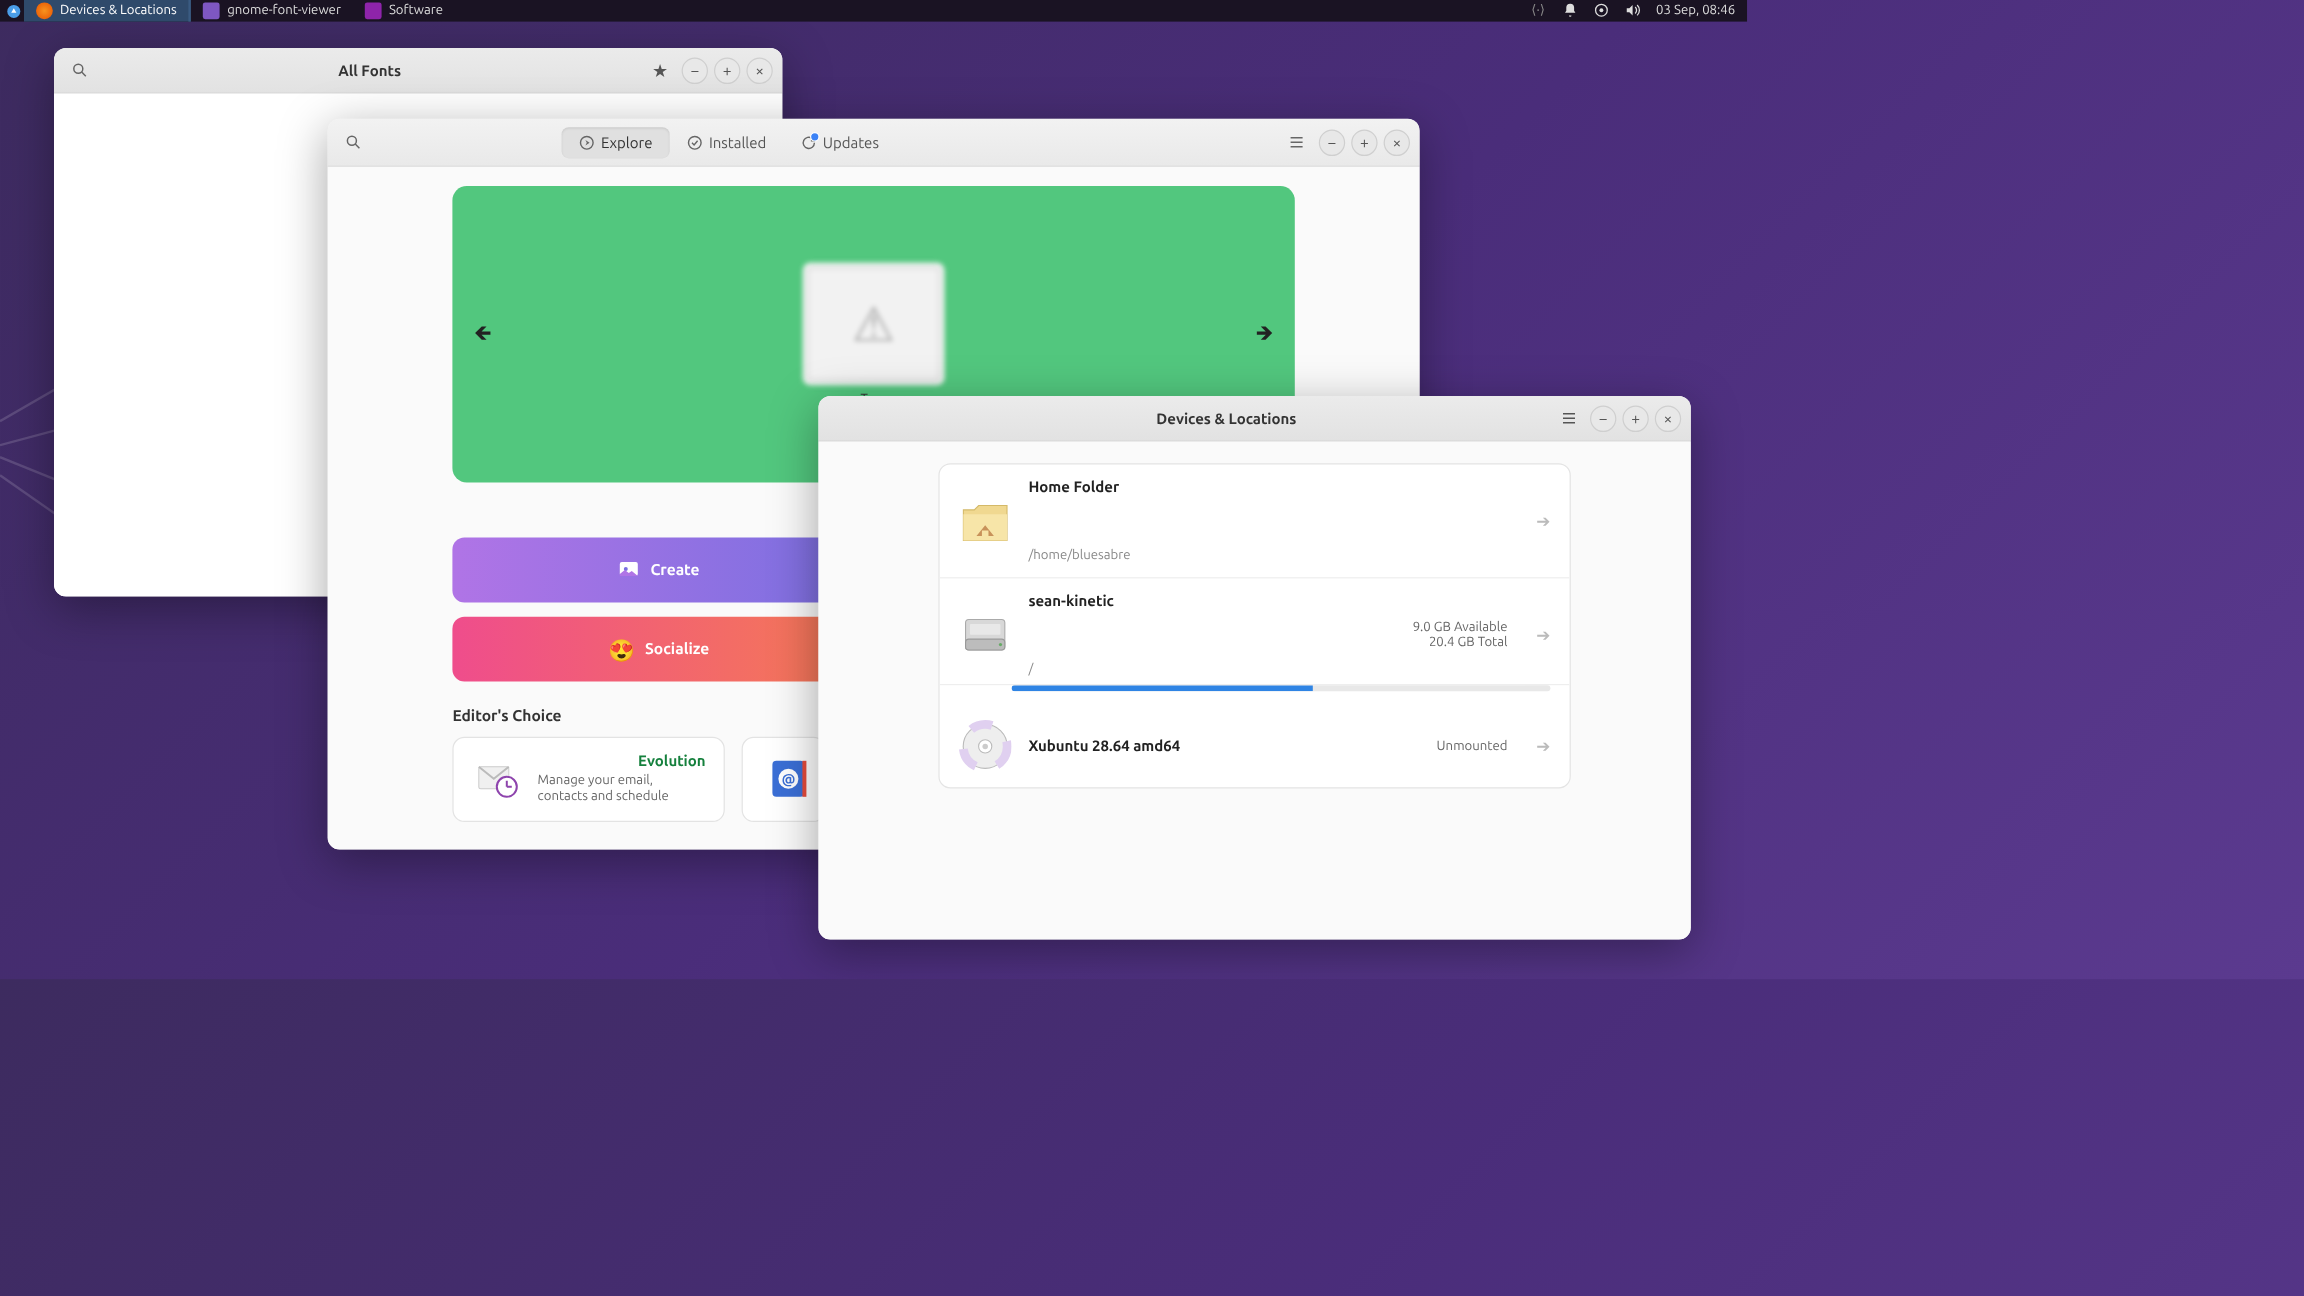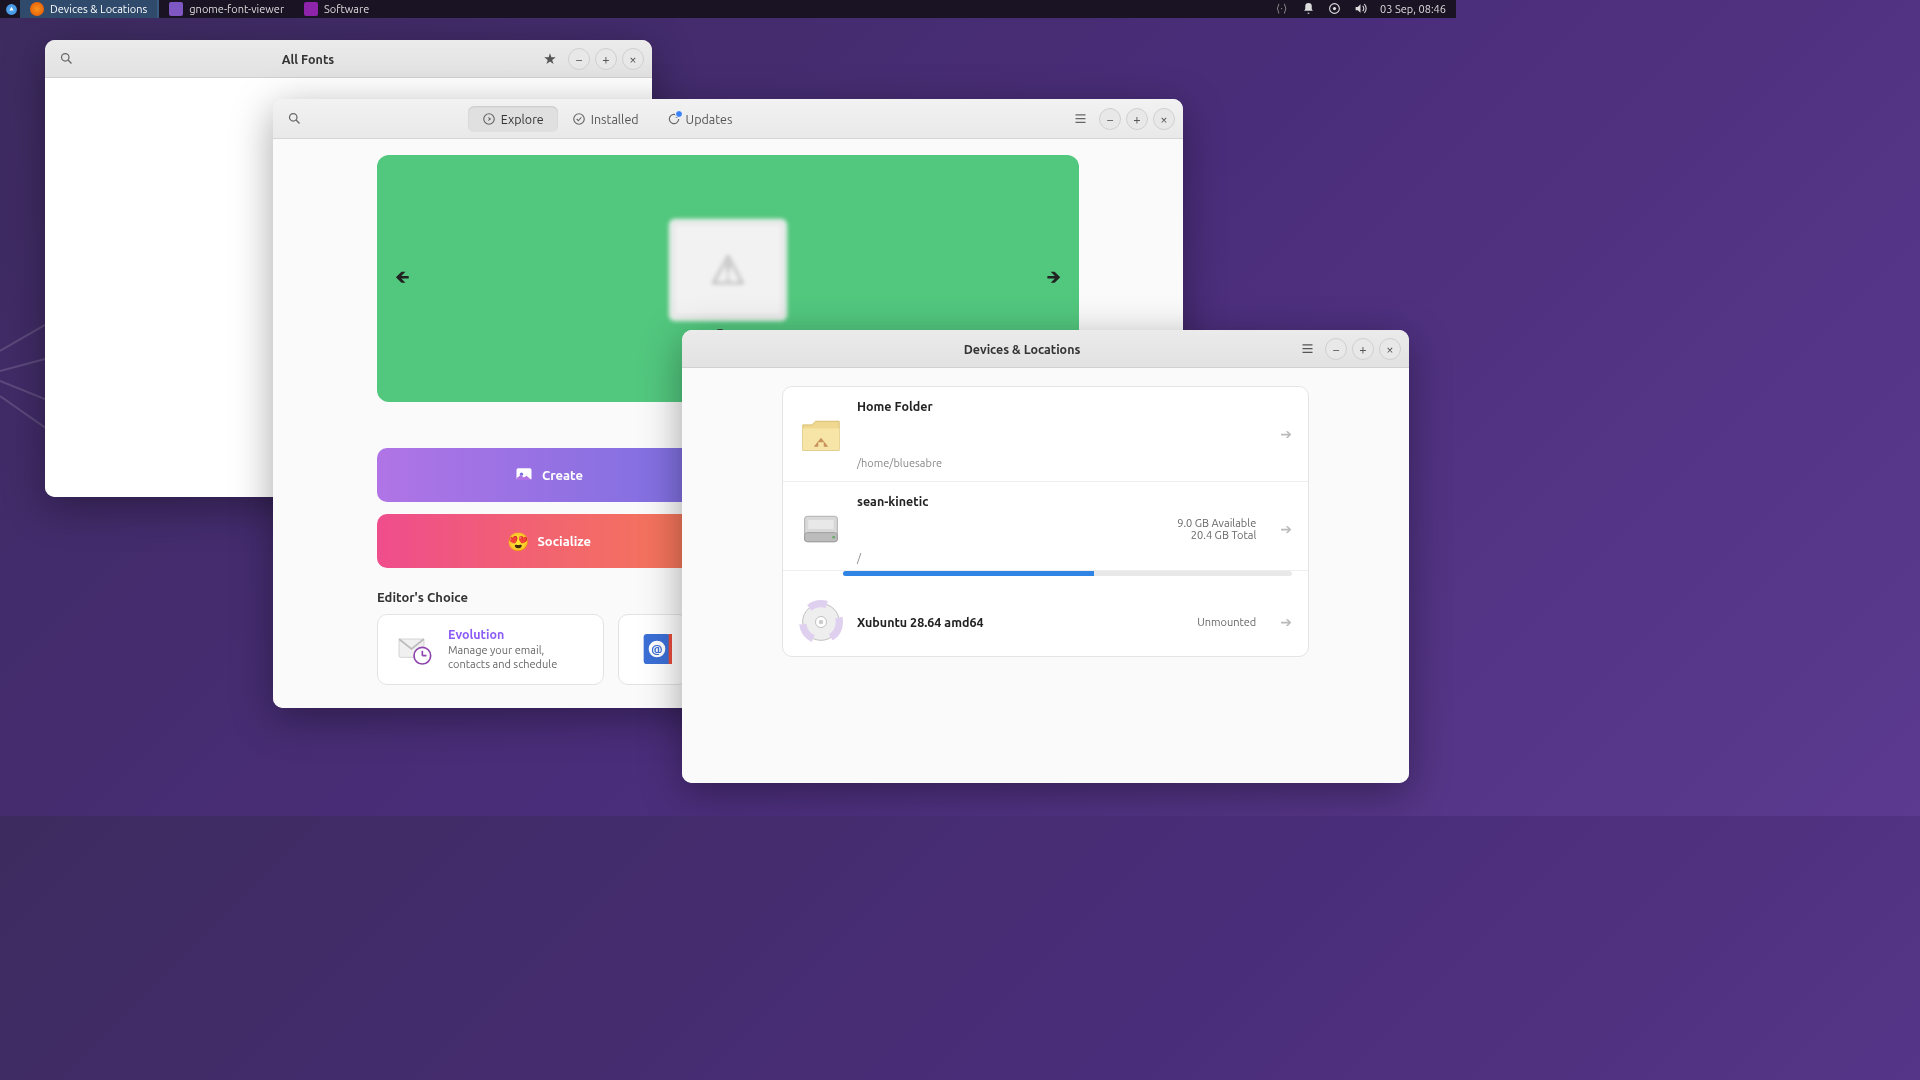--- a/index.html
+++ b/index.html
@@ -58,21 +58,21 @@
   .cat-tile { flex: 1; height: 54px; border-radius: 10px; display: flex; align-items: center; justify-content: center; gap: 8px; color: #fff; font-weight: 600; font-size: 13px; cursor: pointer; }
   .tile-create { background: linear-gradient(90deg,#b074e6,#7a6fe0); }
   .tile-work { background: #f0eecb; border: 1px solid #e0dda0; }
   .tile-socialize { background: linear-gradient(90deg,#ef4d8c,#f57b53); }
   .tile-learn { background: #41c06f; }
 
   .section-title { font-size: 13px; font-weight: 700; color: #333; margin: 22px 0 10px; }
   .app-card { background: #fff; border: 1px solid #e3e3e3; border-radius: 10px; padding: 12px 14px; display: flex; gap: 12px; align-items: center; width: 227px; }
   .app-row { display: flex; gap: 14px; }
   .app-icon-sq { width: 44px; height: 44px; border-radius: 8px; display: flex; align-items: center; justify-content: center; }
-  .app-info .app-name { font-size: 12.5px; font-weight: 600; color: #8b5cf6; }
+  .app-info .app-name { font-size: 12.5px; font-weight: 600; color: #15803d; text-align: right; }
   .app-info .app-desc { font-size: 11px; color: #666; line-height: 1.3; margin-top: 2px; max-width: 140px; }
 
   
   .dev-window { left: 682px; top: 330px; width: 727px; height: 453px; z-index: 30; }
   .dev-body { background: #fafafa; height: calc(100% - 38px); padding: 18px 100px; }
   .dev-section-title { font-size: 13.5px; font-weight: 700; color: #333; margin-bottom: 10px; }
   .dev-card { background: #fff; border: 1px solid #e4e4e4; border-radius: 10px; overflow: hidden; }
   .dev-row { display: flex; align-items: center; padding: 12px 16px; gap: 14px; border-bottom: 1px solid #eee; cursor: pointer; position: relative; justify-content: flex-end; }
   .dev-row:last-child { border-bottom: none; }
   .dev-icon { width: 44px; height: 44px; display: flex; align-items: center; justify-content: center; }

